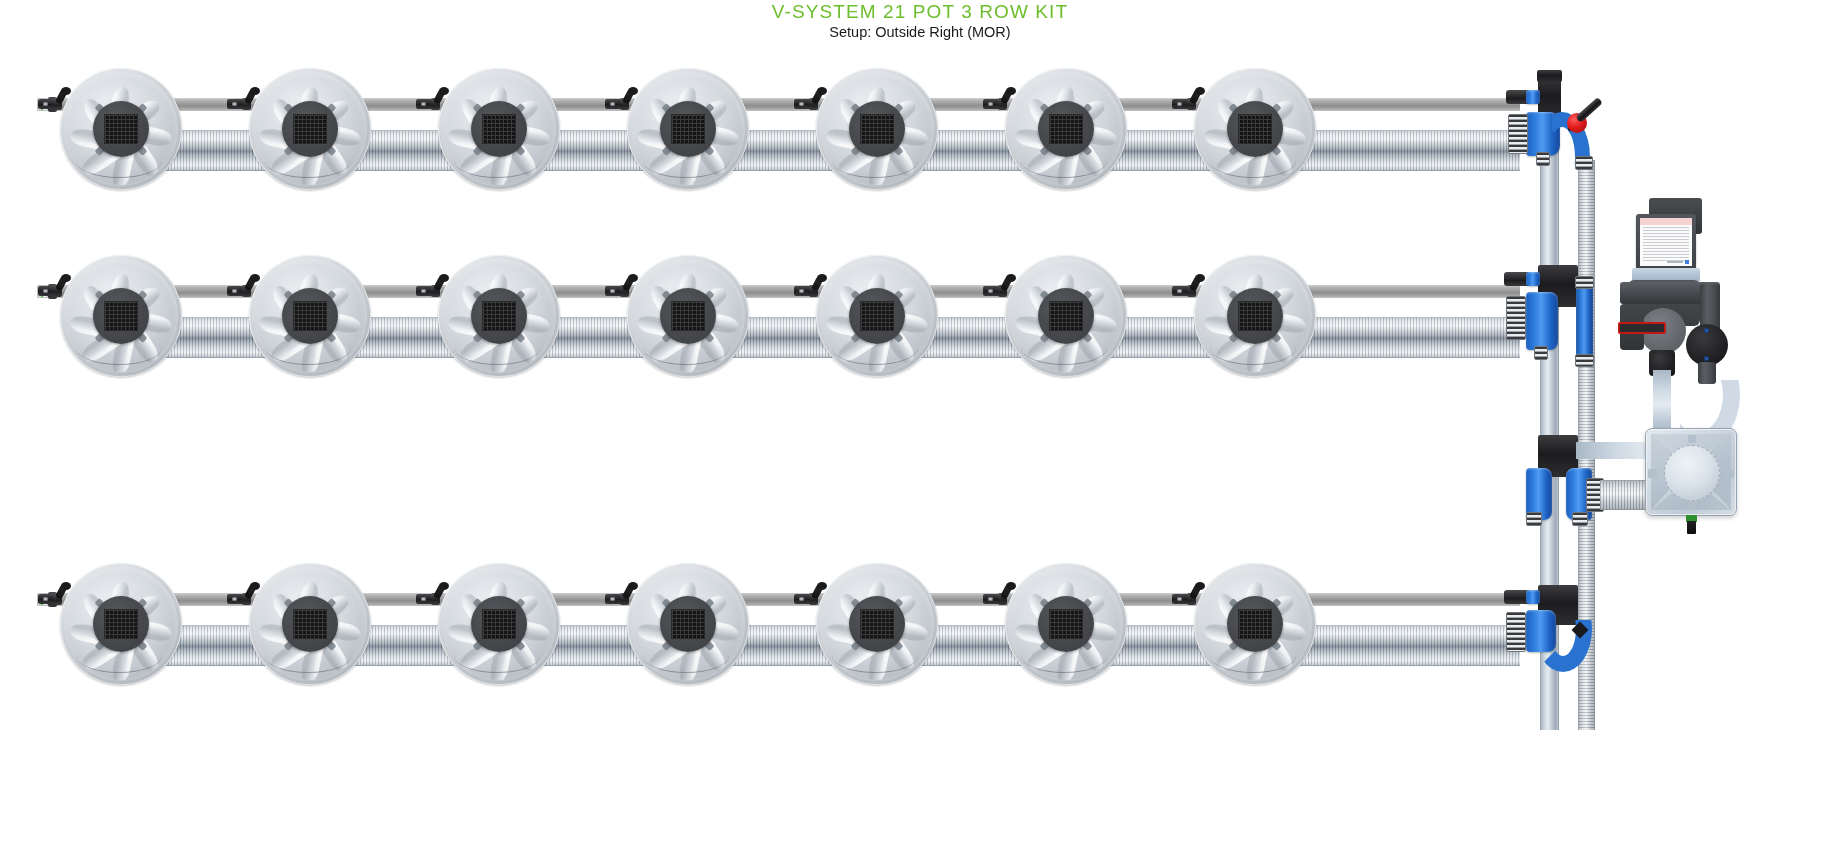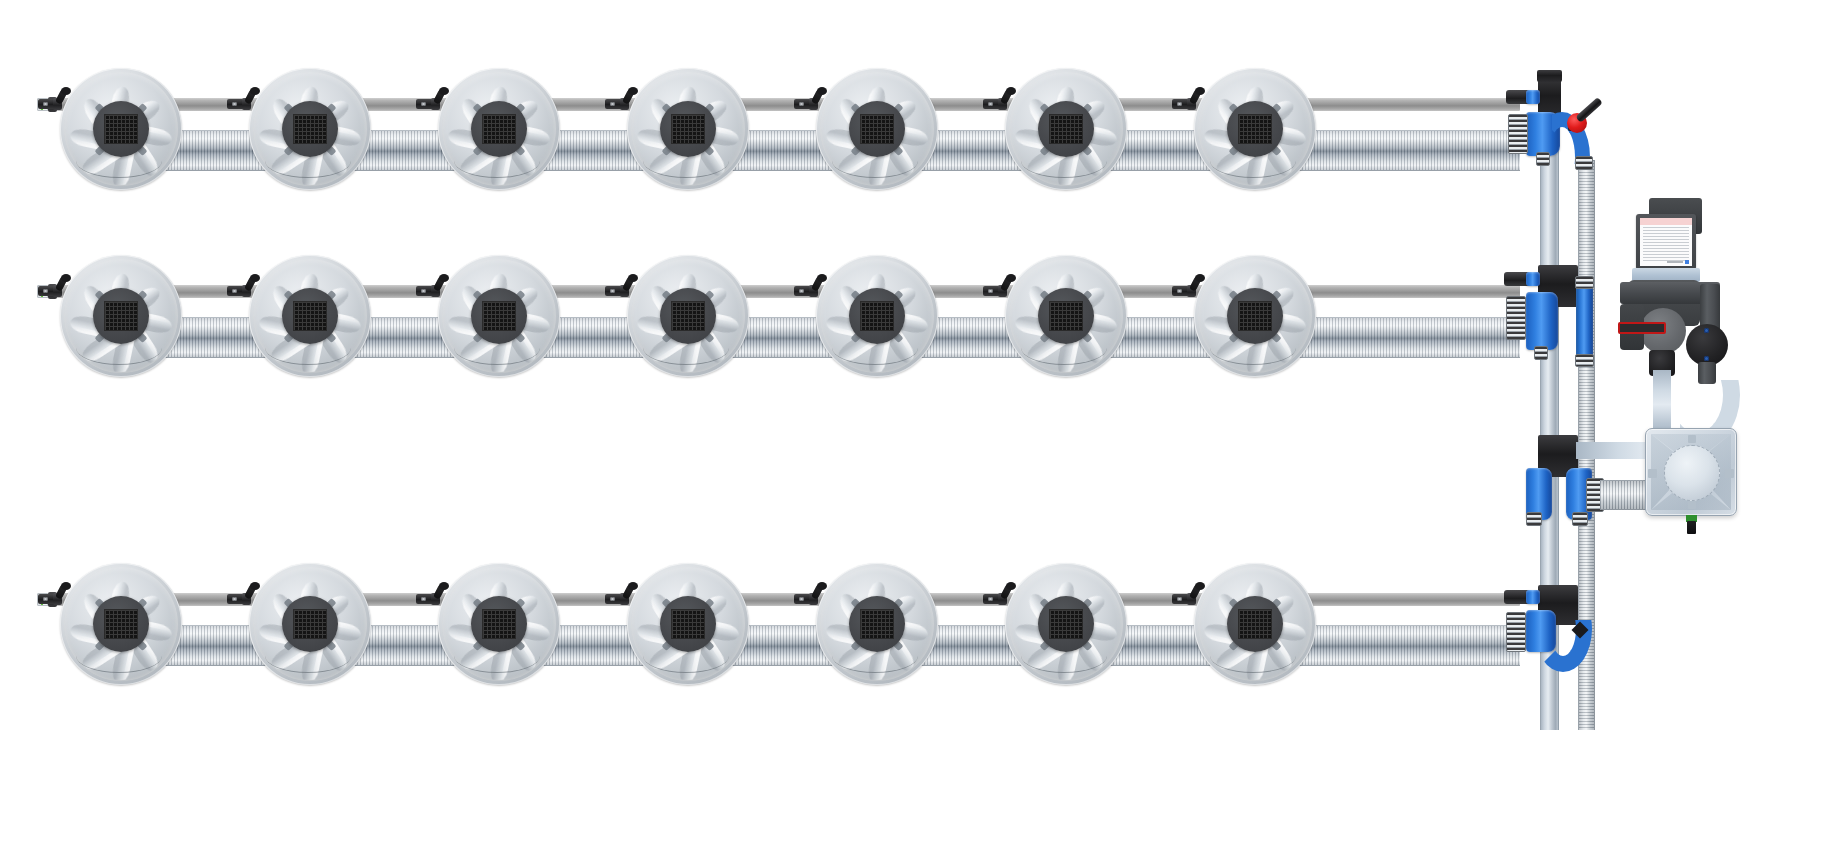--- a/index.html
+++ b/index.html
@@ -300,20 +300,22 @@
   .blk-tip{
     position:absolute; width:12px; height:12px;
     background:#1a1a1c; transform:rotate(45deg);
   }
 </style>
 </head>
 <body>
 
 <div id="stage">
 
+  <div class="title-main">V-SYSTEM 21 POT 3 ROW KIT</div>
+  <div class="title-sub">Setup: Outside Right (MOR)</div>
 
   <div id="rows-host">
       <div class="row" style="left: 0px; top: 68px; width: 1560px;">
         <div class="driplinewrap" style="left: 38px; width: 1482px;">
           <div class="dripline"></div>
         </div>
         <div class="mainpipewrap" style="left: 78px; width: 1442px;">
           <div class="mainpipe"></div>
         </div>
         <div class="endcap" style="left: 37px; top: 27px;">

